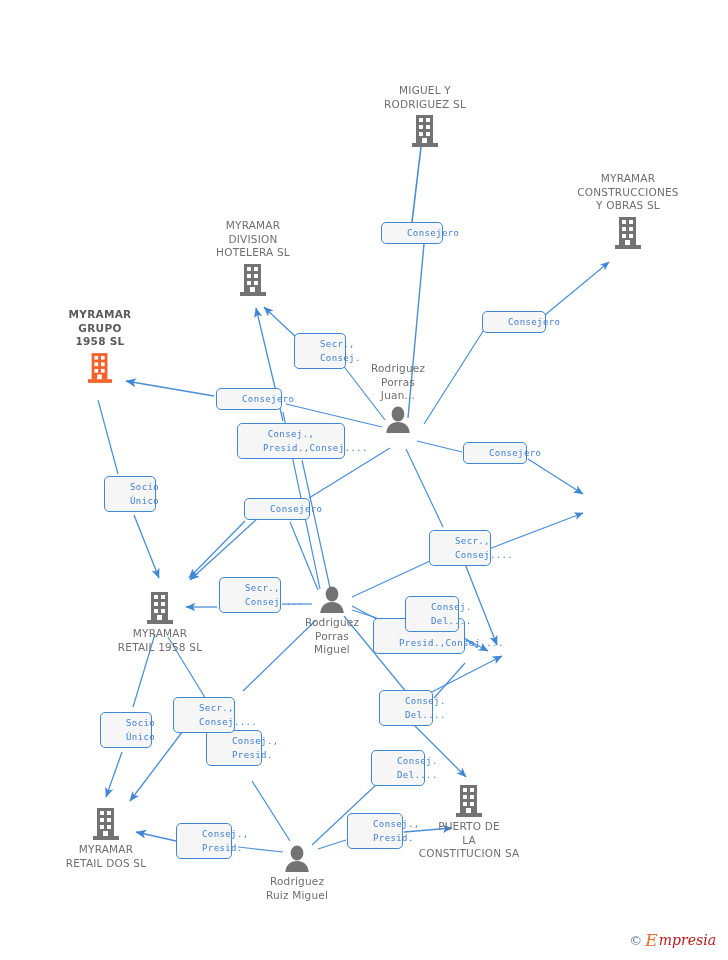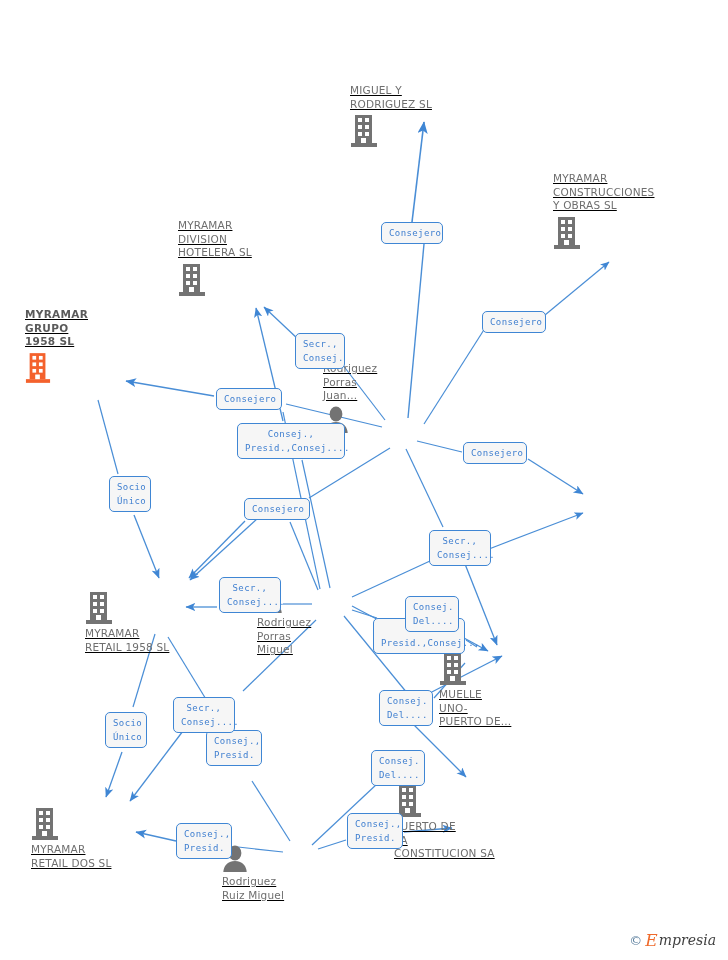--- a/index.html
+++ b/index.html
@@ -19,23 +19,23 @@
   }
   #edges {
     position: absolute;
     left: 0;
     top: 0;
     width: 728px;
     height: 960px;
   }
   .node {
     position: absolute;
+    text-align: center;
     width: 150px;
     margin-left: -75px;
-    text-decoration: underline;
   }
   .node .glyph {
     display: block;
     line-height: 0;
   }
   .node .caption {
     display: block;
     font-family: "DejaVu Sans", sans-serif;
     font-size: 10.5px;
     color: #6e6e6e;
@@ -61,21 +61,21 @@
   .edge-label {
     position: absolute;
     background: #f6f6f6;
     border: 1px solid #3f86d4;
     border-radius: 5px;
     color: #3f7fd0;
     font-family: "DejaVu Sans Mono", monospace;
     font-size: 9px;
     line-height: 14px;
     letter-spacing: 0.4px;
-    padding: 3px 7px;
+    padding: 3px 25px;
     text-align: center;
     white-space: pre-line;
     box-sizing: border-box;
     transform: translate(-50%, -50%);
   }
   #watermark {
     position: absolute;
     right: 12px;
     bottom: 10px;
     display: flex;
@@ -88,21 +88,21 @@
     font-size: 13px;
     font-family: "DejaVu Sans", sans-serif;
   }
   #watermark .wm-e {
     color: #ef6a2b;
     font-size: 17px;
     font-style: italic;
     font-family: "DejaVu Serif", serif;
   }
   #watermark .wm-rest {
-    color: #404040;
+    color: #b91c1c;
     font-size: 14px;
     font-style: italic;
     font-family: "DejaVu Serif", serif;
     margin-left: -2px;
   }
 </style>
 </head>
 <body>
 
 <div id="canvas">
@@ -289,42 +289,20 @@
         <rect x="8" y="18" width="4" height="4"></rect>
             <rect x="15" y="18" width="4" height="4"></rect>
         <rect x="11" y="24" width="5" height="5"></rect>
       </g>
         </svg>
     </span>
     <span class="caption">MYRAMAR
 RETAIL 1958 SL</span>
   </div>
 
-  <div class="node company" style="left:514px; top:652px;">
-    <span class="glyph">
-      <svg width="28" height="34" viewBox="0 0 28 34">
-          <g fill="#737373">
-        <rect x="5" y="1" width="17" height="28"></rect>
-        <rect x="1" y="29" width="26" height="4"></rect>
-      </g>
-          <g fill="#ffffff">
-        <rect x="8" y="4" width="4" height="4"></rect>
-            <rect x="15" y="4" width="4" height="4"></rect>
-        <rect x="8" y="11" width="4" height="4"></rect>
-            <rect x="15" y="11" width="4" height="4"></rect>
-        <rect x="8" y="18" width="4" height="4"></rect>
-            <rect x="15" y="18" width="4" height="4"></rect>
-        <rect x="11" y="24" width="5" height="5"></rect>
-      </g>
-        </svg>
-    </span>
-    <span class="caption">MUELLE
-UNO-
-PUERTO DE...</span>
-  </div>
 
   <div class="node company" style="left:469px; top:784px;">
     <span class="glyph">
       <svg width="28" height="34" viewBox="0 0 28 34">
           <g fill="#737373">
         <rect x="5" y="1" width="17" height="28"></rect>
         <rect x="1" y="29" width="26" height="4"></rect>
       </g>
           <g fill="#ffffff">
         <rect x="8" y="4" width="4" height="4"></rect>

